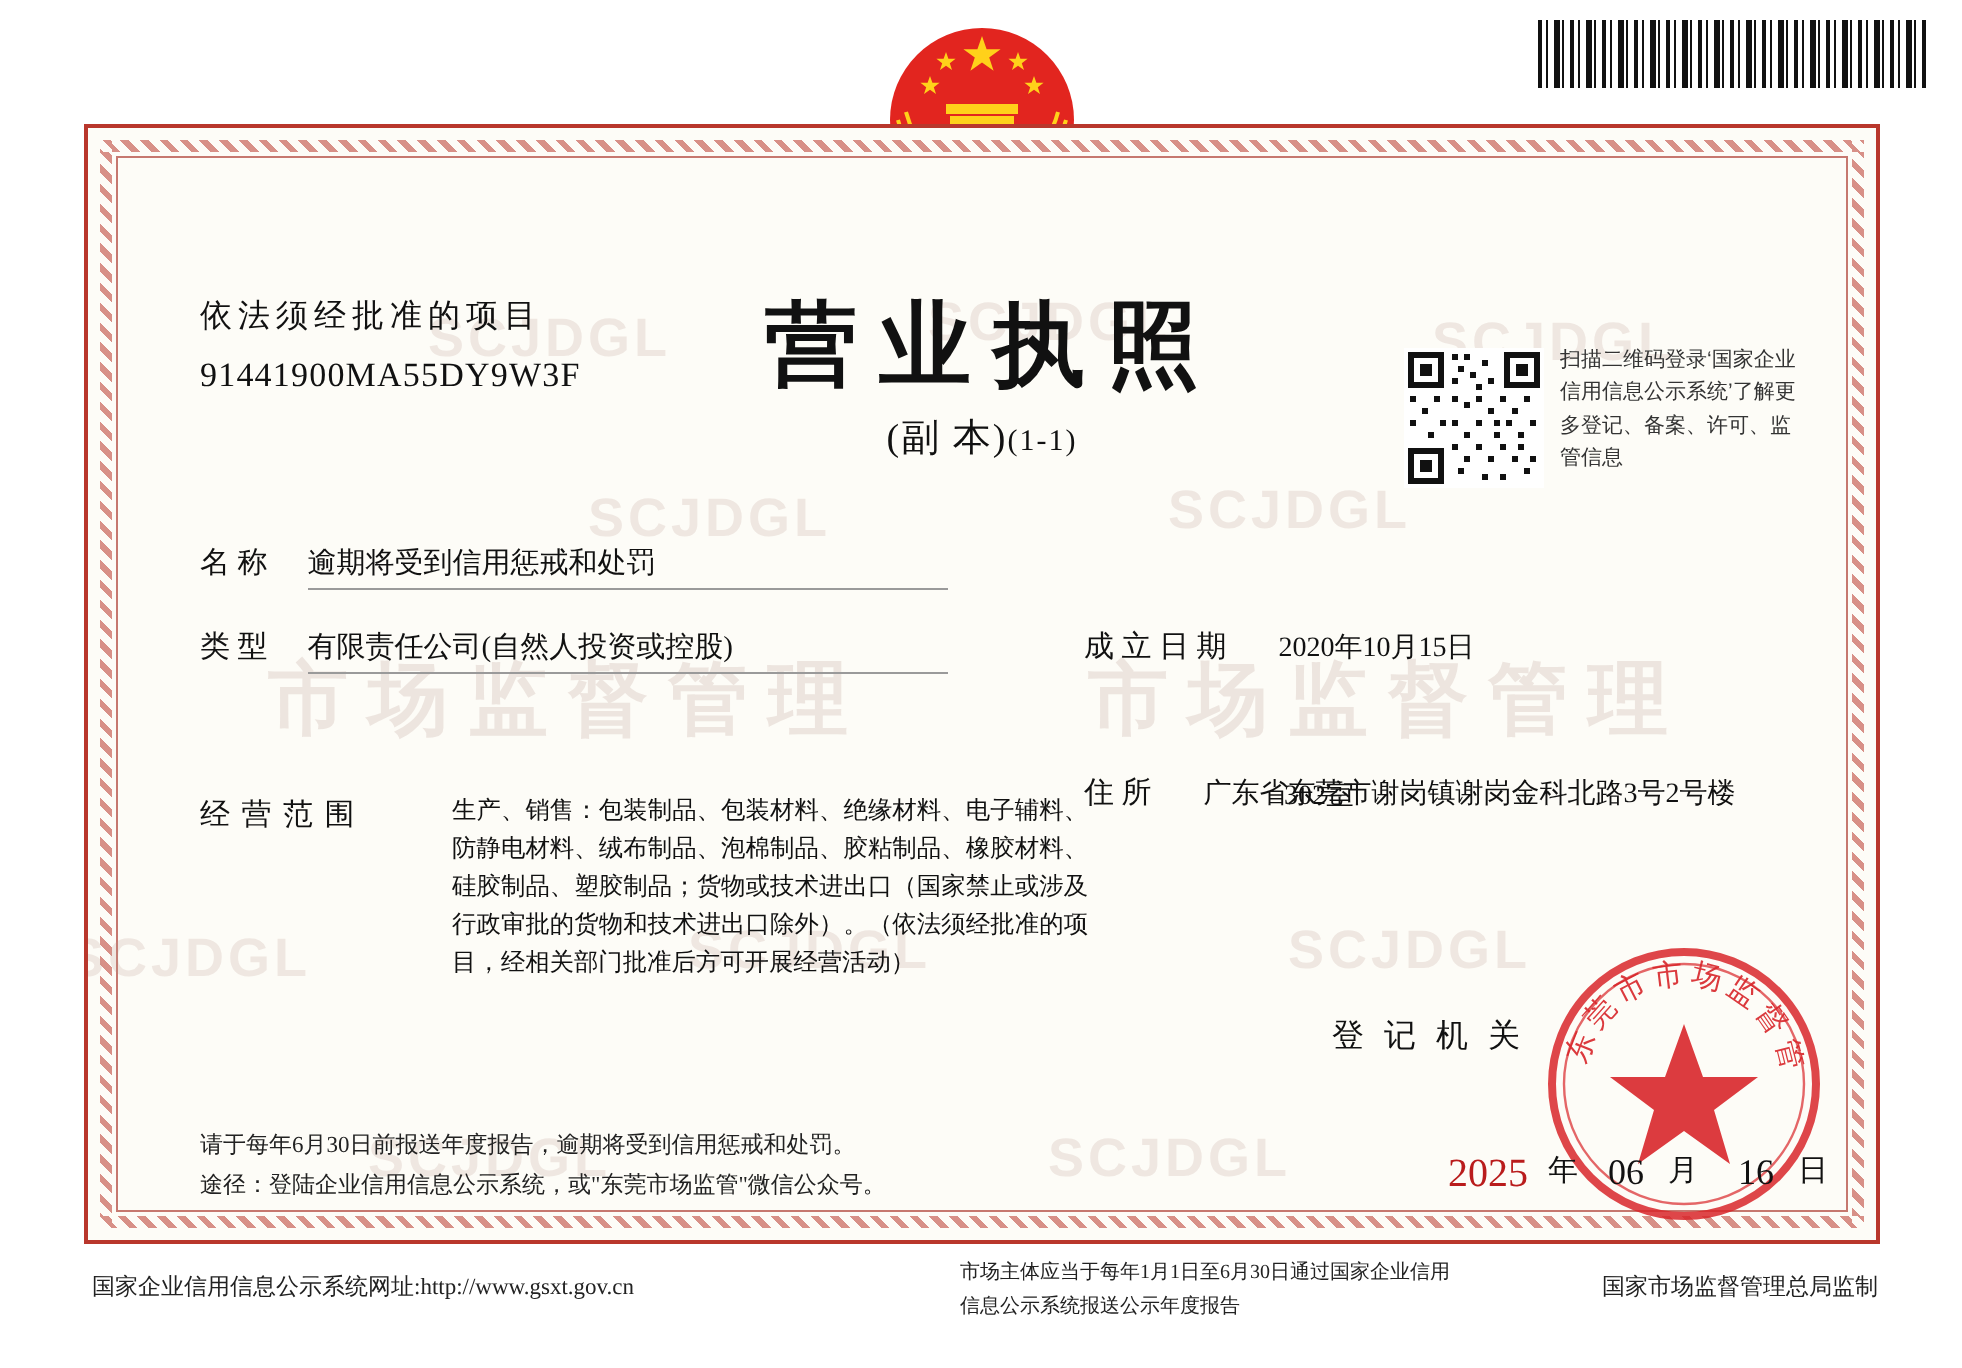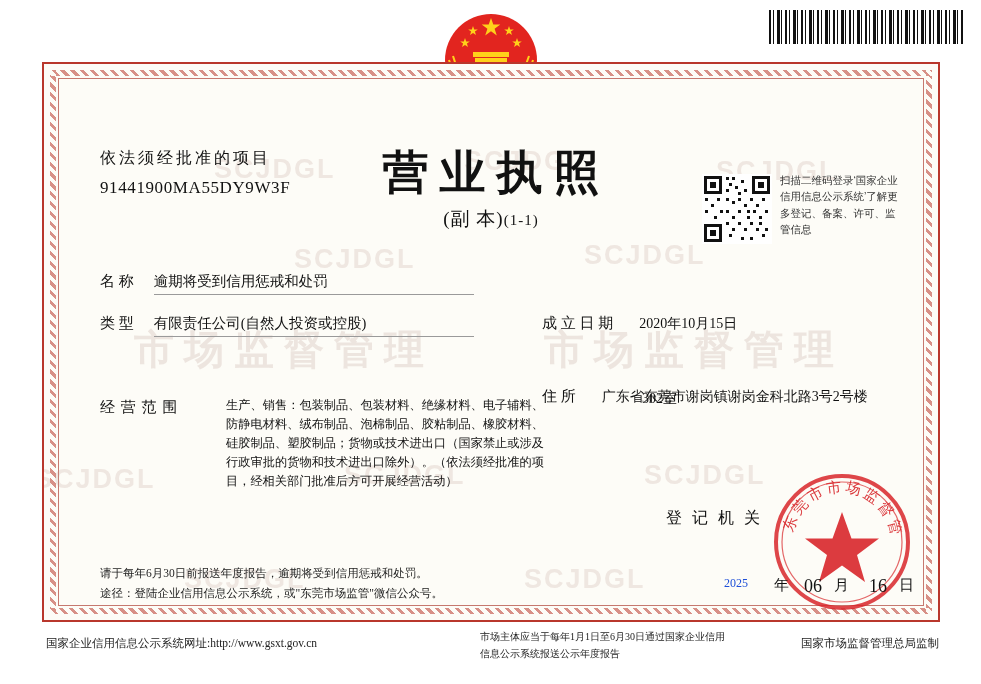--- a/index.html
+++ b/index.html
@@ -247,22 +247,22 @@
     position: absolute;
     left: 718px;
     top: 398px;
     width: 160px;
     height: 160px;
   }
   .date-year {
     position: absolute;
     left: 680px;
     top: 512px;
-    font-size: 12px;
-    color: #1d4ed8;
+    font-size: 20px;
+    color: #b91c1c;
   }
   .date-unit {
     position: absolute;
     font-size: 15px;
     color: #111;
   }
   .date-num {
     position: absolute;
     font-size: 18px;
     color: #111;

